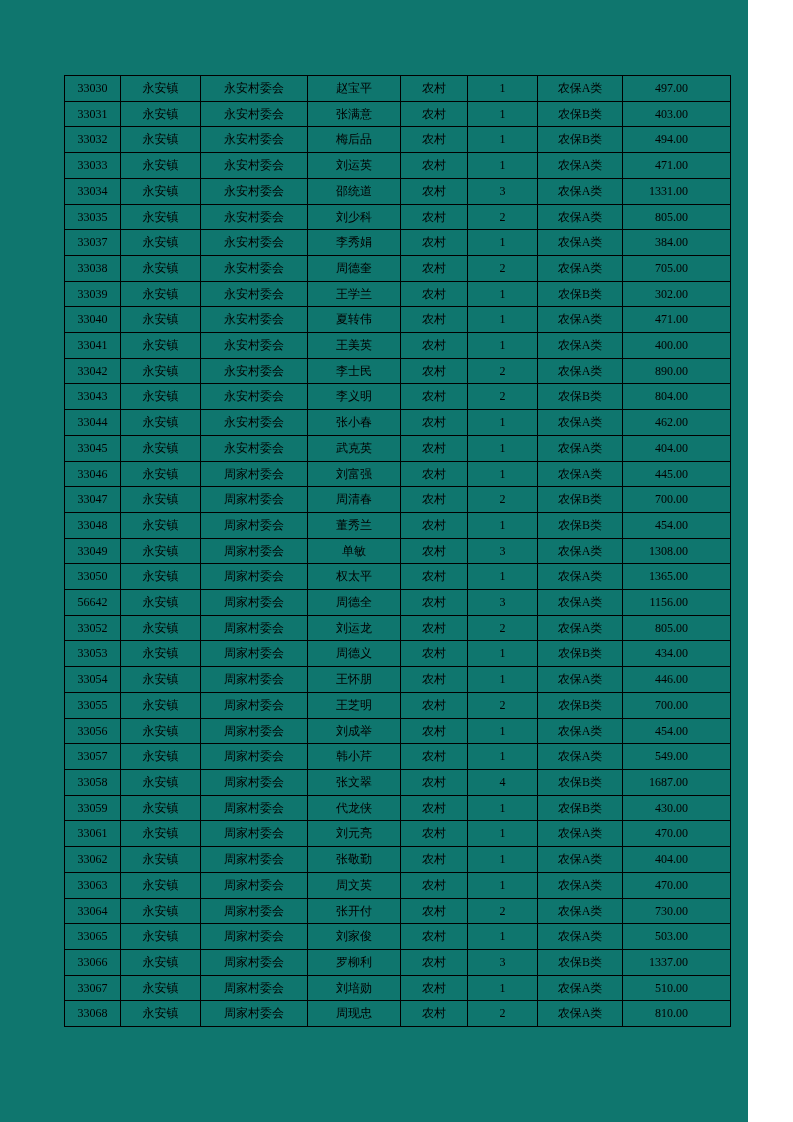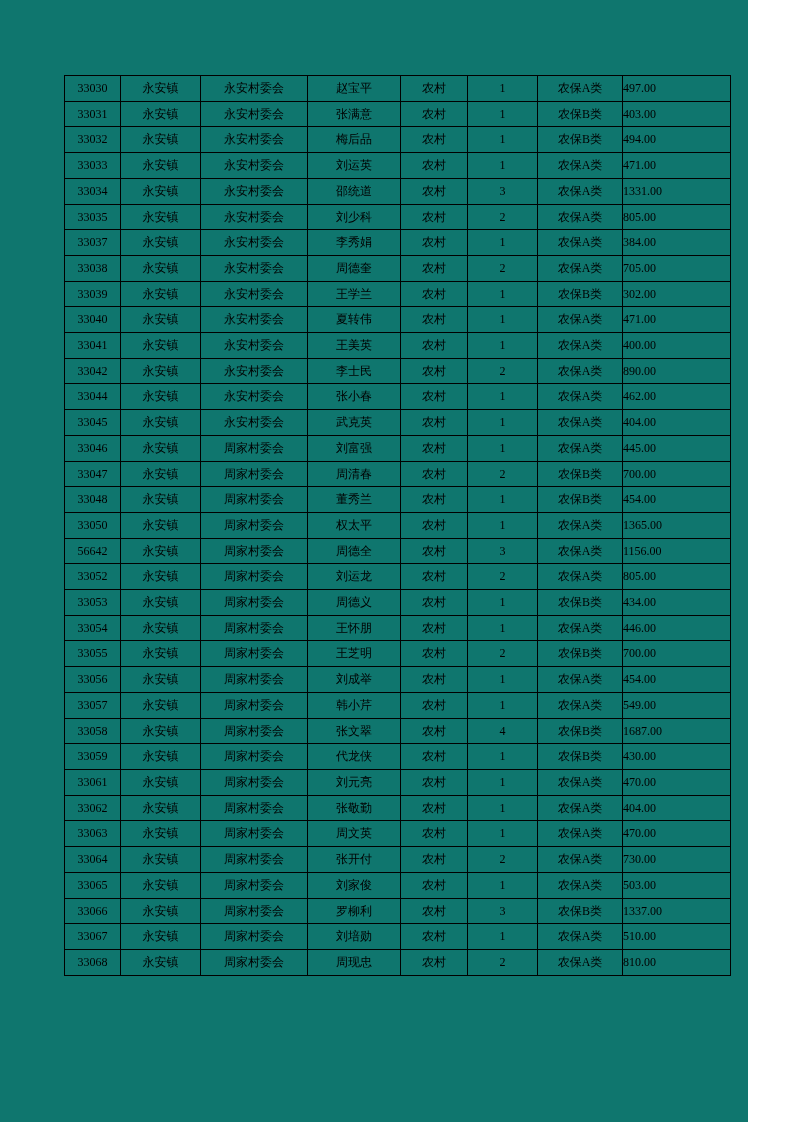--- a/index.html
+++ b/index.html
@@ -40,21 +40,21 @@
   col.c0 { width: 56px; }
   col.c1 { width: 80px; }
   col.c2 { width: 107px; }
   col.c3 { width: 93px; }
   col.c4 { width: 67px; }
   col.c5 { width: 70px; }
   col.c6 { width: 85px; }
   col.c7 { width: 108px; }
   
   .data-table td.c7 {
-    text-align: left;
+    text-align: right;
     padding-right: 42px;
     margin-top: 28px;
   }
 </style>
 </head>
 <body>
 
 <div class="page">
   <table class="data-table">
     <colgroup>
@@ -182,20 +182,30 @@
           <td class="c0">33042</td>
           <td class="c1">永安镇</td>
           <td class="c2">永安村委会</td>
           <td class="c3">李士民</td>
           <td class="c4">农村</td>
           <td class="c5">2</td>
           <td class="c6">农保A类</td>
           <td class="c7">890.00</td>
         </tr>
         <tr>
+          <td class="c0">33043</td>
+          <td class="c1">永安镇</td>
+          <td class="c2">永安村委会</td>
+          <td class="c3">李义明</td>
+          <td class="c4">农村</td>
+          <td class="c5">2</td>
+          <td class="c6">农保B类</td>
+          <td class="c7">804.00</td>
+        </tr>
+        <tr>
           <td class="c0">33044</td>
           <td class="c1">永安镇</td>
           <td class="c2">永安村委会</td>
           <td class="c3">张小春</td>
           <td class="c4">农村</td>
           <td class="c5">1</td>
           <td class="c6">农保A类</td>
           <td class="c7">462.00</td>
         </tr>
         <tr>
@@ -230,20 +240,30 @@
         </tr>
         <tr>
           <td class="c0">33048</td>
           <td class="c1">永安镇</td>
           <td class="c2">周家村委会</td>
           <td class="c3">董秀兰</td>
           <td class="c4">农村</td>
           <td class="c5">1</td>
           <td class="c6">农保B类</td>
           <td class="c7">454.00</td>
+        </tr>
+        <tr>
+          <td class="c0">33049</td>
+          <td class="c1">永安镇</td>
+          <td class="c2">周家村委会</td>
+          <td class="c3">单敏</td>
+          <td class="c4">农村</td>
+          <td class="c5">3</td>
+          <td class="c6">农保A类</td>
+          <td class="c7">1308.00</td>
         </tr>
         <tr>
           <td class="c0">33050</td>
           <td class="c1">永安镇</td>
           <td class="c2">周家村委会</td>
           <td class="c3">权太平</td>
           <td class="c4">农村</td>
           <td class="c5">1</td>
           <td class="c6">农保A类</td>
           <td class="c7">1365.00</td>

